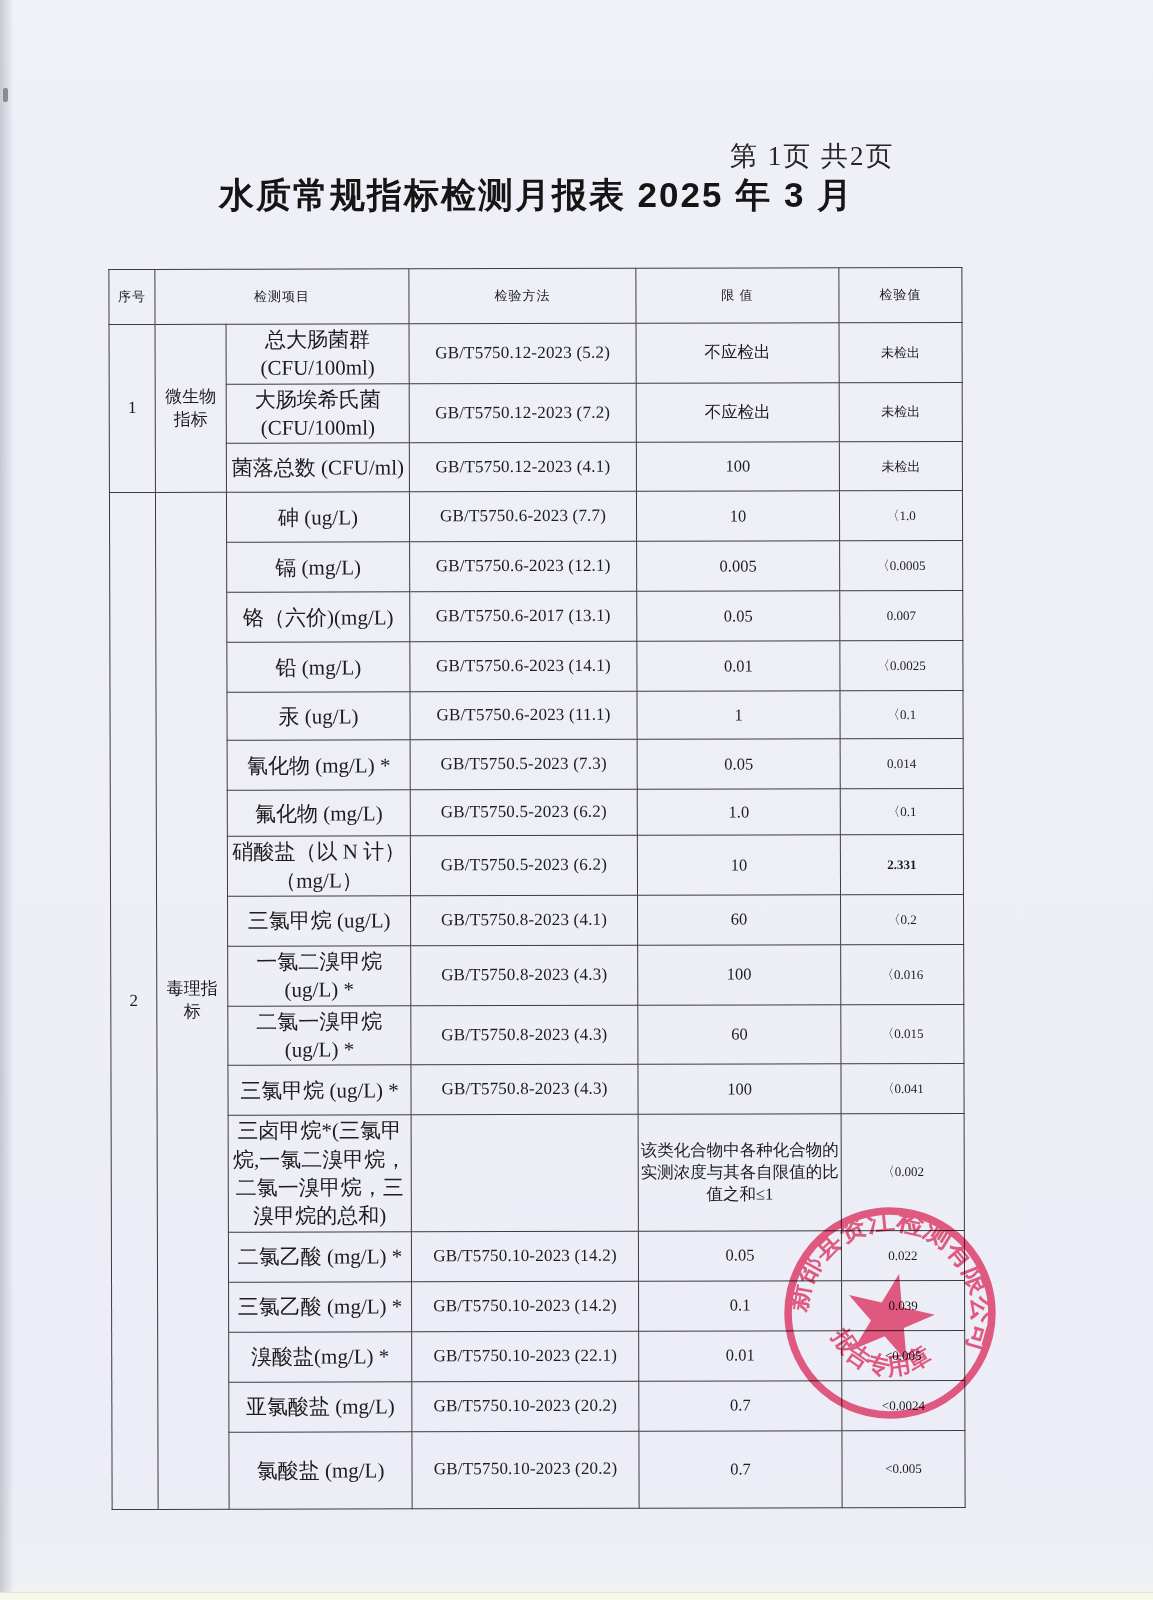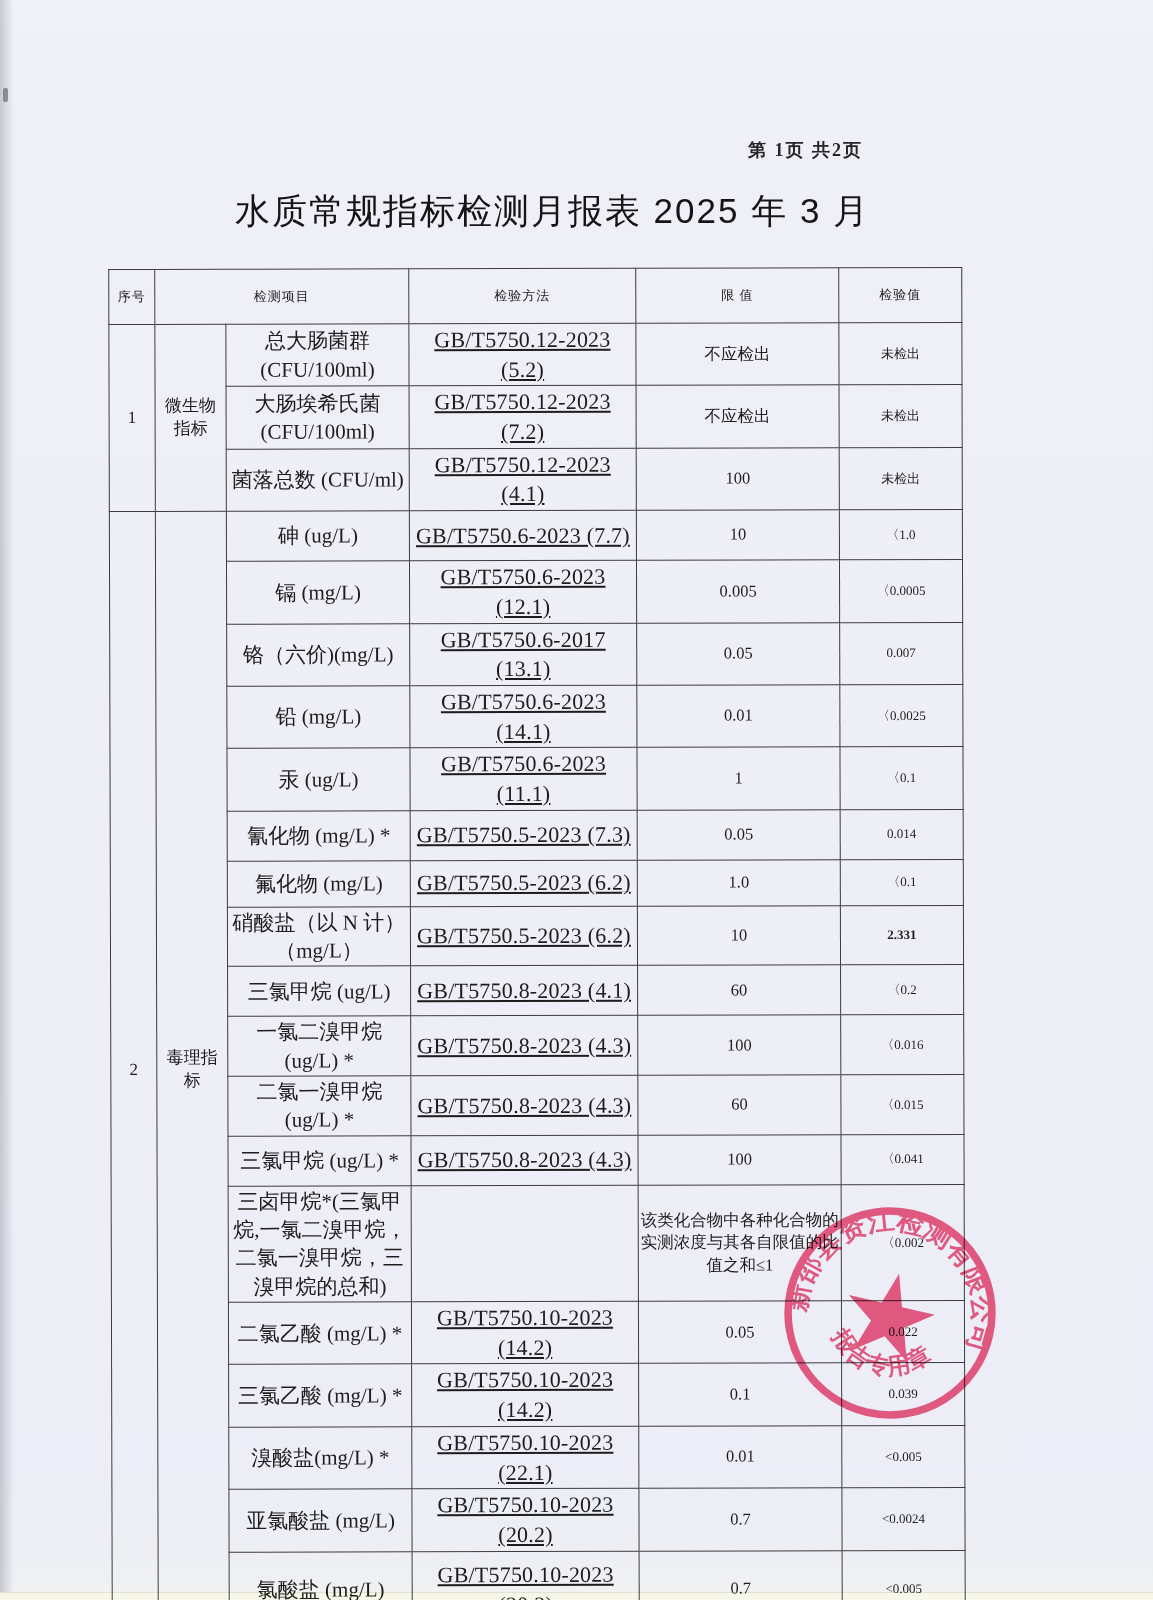--- a/index.html
+++ b/index.html
@@ -20,45 +20,45 @@
   }
   .edge-notch{
     position:absolute;left:3px;top:88px;width:5px;height:14px;
     background:#4a4a52;opacity:.55;border-radius:2px;
   }
   .bottom-strip{
     position:absolute;left:0;bottom:0;width:100%;height:7px;
     background:#f8f8ea;border-top:1px solid #e2e2d2;
   }
   .page-number{
-    position:absolute;left:748px;top:138px;
-    font-size:18px;font-weight:bold;letter-spacing:2px;color:#262626;
+    position:absolute;left:730px;top:138px;
+    font-size:27px;font-weight:normal;letter-spacing:2px;color:#262626;
   }
   .doc-title{
-    position:absolute;left:110px;top:172px;width:853px;margin:16px;
+    position:absolute;left:110px;top:172px;width:853px;margin:0;
     text-align:center;
     font-family:"Liberation Sans","DejaVu Sans",sans-serif;
-    font-weight:normal;font-size:35px;letter-spacing:2px;color:#151515;
+    font-weight:bold;font-size:35px;letter-spacing:2px;color:#151515;
   }
   table.report-table{
     position:absolute;left:110px;top:268px;width:853px;
     border-collapse:collapse;table-layout:fixed;
     transform:rotate(-0.15deg);
     font-size:17px;color:#1d1d1d;
   }
   .report-table th,.report-table td{
     border:1.6px solid #3d3d3f;
     text-align:center;vertical-align:middle;
     padding:1px 2px;
     font-weight:normal;
     line-height:1.35;
   }
   .report-table thead th{height:52px;font-size:13px;letter-spacing:1px;}
   .cell-item{white-space:pre-line;font-size:21px;}
-  .cell-method{font-size:22px;letter-spacing:.2px;text-decoration:underline;}
+  .cell-method{font-size:17px;letter-spacing:.2px;}
   .cell-limit{font-size:16.5px;padding:1px 8px;}
   .cell-value{font-size:13px;}
   .cell-value.strong{font-weight:bold;}
   .no-cell{font-size:17px;}
   .cat-cell{font-size:17px;padding:1px 1px;line-height:1.5;}
   .stamp{
     position:absolute;left:779px;top:1202px;width:222px;height:222px;
     transform:rotate(13deg);
     mix-blend-mode:multiply;opacity:.93;
     pointer-events:none;

